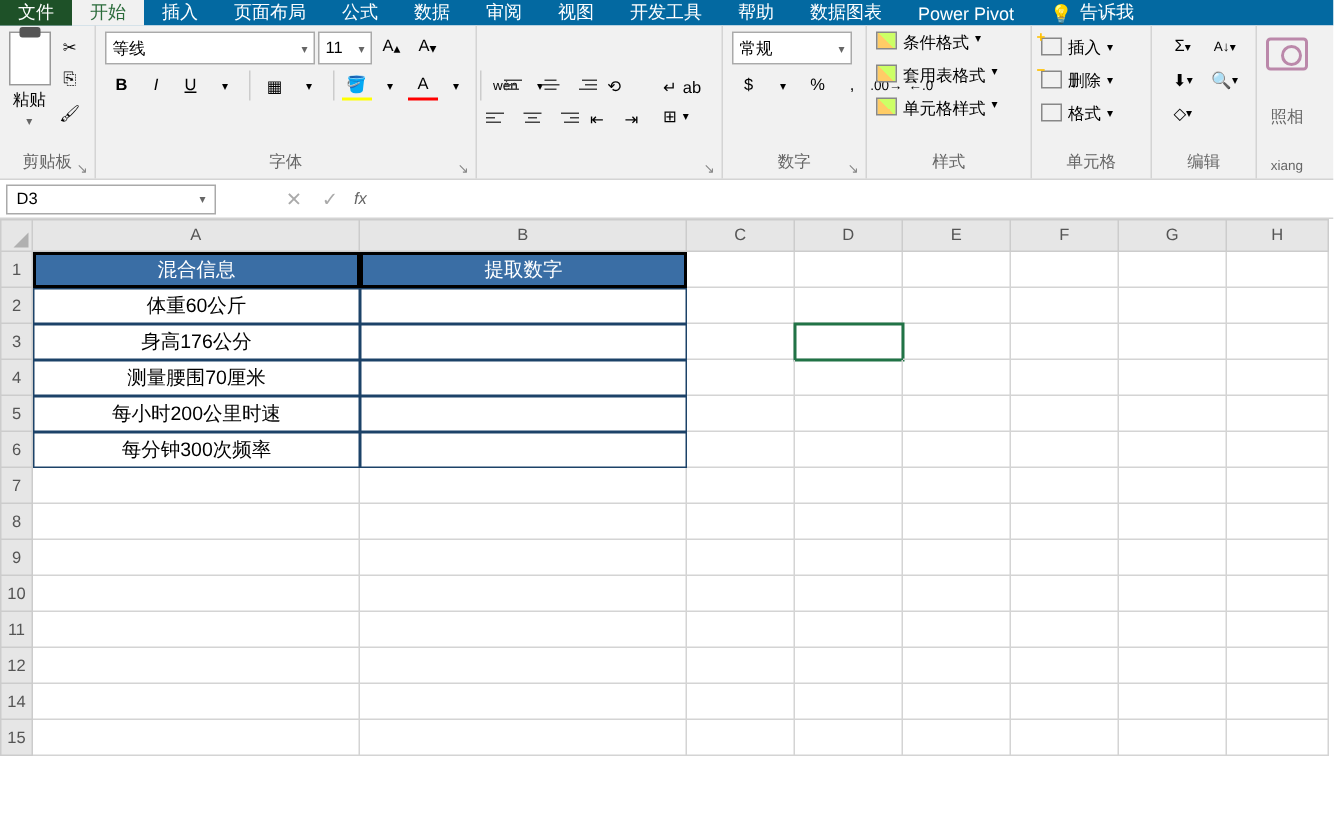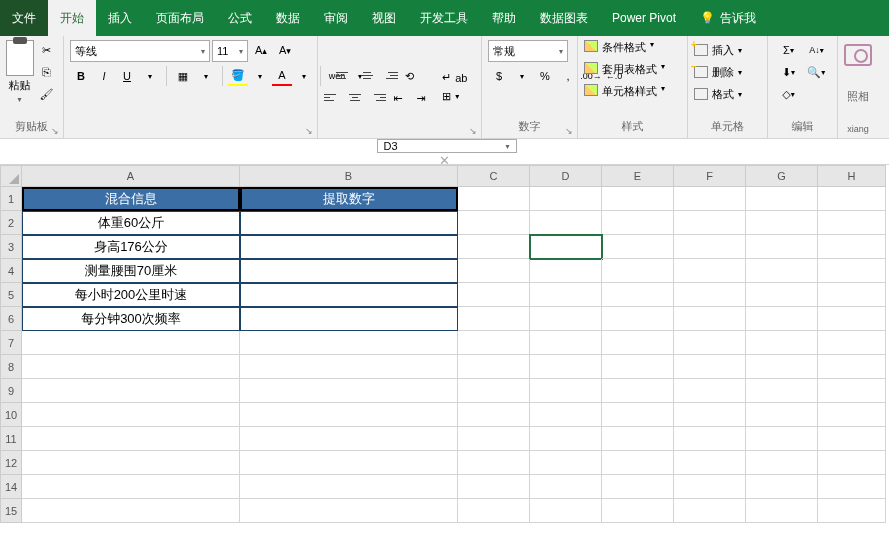--- a/index.html
+++ b/index.html
@@ -1,17 +1,17 @@
 <!DOCTYPE html>
 <html><head>
 <meta charset="utf-8">
 <style>
 * { margin:0; padding:0; box-sizing:border-box; font-family:"Microsoft YaHei",sans-serif; }
 body { background:#fff; font-size:12px; overflow:hidden; width:889px; height:546px; }
-.tabs { display:flex; background:#15803d; height:36px; align-items:center; color:#fff; }
+.tabs { display:flex; background:#0369a1; height:17px; align-items:center; color:#fff; }
 .tab { padding:0 12px; height:100%; display:flex; align-items:center; font-size:12px; cursor:pointer; }
 .tab.active { background:#f1f1f1; color:#2a6b3a; }
 .tab.file { background:#1e5128; }
 .tell { display:flex; align-items:center; gap:5px; margin-left:12px; }
 .ribbon { background:#f1f1f1; height:103px; display:flex; border-bottom:1px solid #d4d4d4; }
 .rgroup { border-right:1px solid #d4d4d4; padding:4px 6px; display:flex; flex-direction:column; justify-content:space-between; position:relative; }
 .rgroup-label { text-align:center; font-size:11px; color:#666; padding-top:2px; }
 .rgroup-body { flex:1; display:flex; align-items:center; gap:4px; }
 .launcher { position:absolute; bottom:2px; right:2px; width:10px; height:10px; font-size:9px; color:#888; }
 .paste-ic { width:28px; height:36px; background:#fff; border:1px solid #999; position:relative; }
@@ -37,21 +37,21 @@
 .style-item { display:flex; align-items:flex-start; gap:4px; font-size:11px; height:20px; }
 .style-ic { width:14px; height:12px; border:1px solid #888; background:linear-gradient(45deg,#fc6 50%,#cf6 50%); }
 .cell-item { display:flex; align-items:center; gap:4px; font-size:11px; height:20px; }
 .cell-ic { width:14px; height:12px; border:1px solid #888; position:relative; }
 .cell-ic.ins::before { content:"+"; position:absolute; top:-6px; left:-4px; color:#ffc000; font-weight:bold; font-size:10px; }
 .cell-ic.del::before { content:"−"; position:absolute; top:-6px; left:-4px; color:#ffc000; font-weight:bold; font-size:10px; }
 .edit-grid { display:grid; grid-template-columns:auto auto; gap:2px 6px; font-size:11px; }
 .camera-ic { width:28px; height:22px; border:2px solid #b8a; border-radius:3px; position:relative; margin:4px auto 0; }
 .camera-ic::before { content:""; position:absolute; top:3px; left:8px; width:10px; height:10px; border:2px solid #b8a; border-radius:50%; }
 
-.fbar { height:26px; display:flex; align-items:center; border-bottom:1px solid #d4d4d4; background:#fff;flex-direction:column; }
+.fbar { height:26px; display:flex; align-items:center; border-bottom:1px solid #d4d4d4; background:#fff; }
 .name-box { width:140px; height:20px; border:1px solid #aaa; margin-left:4px; display:flex; align-items:center; padding:0 6px; font-size:11px; }
 .nb-drop { margin-left:auto; font-size:8px; color:#666; }
 .fb-btn { width:24px; text-align:center; color:#aaa; font-size:13px; }
 .fx { font-style:italic; font-size:11px; color:#666; margin-left:4px; }
 .fb-input { flex:1; height:20px; border:none; padding:0 4px; }
 
 .grid-wrap { position:relative; }
 .corner { width:22px; height:22px; border:1px solid #ccc; background:#e6e6e6; position:relative; }
 .corner::after { content:""; position:absolute; right:2px; bottom:2px; border-style:solid; border-width:0 0 10px 10px; border-color:transparent transparent #b0b0b0 transparent; }
 .col-headers { display:flex; height:22px; }
@@ -134,20 +134,21 @@
         <div style="width:1px;background:#ccc;margin:0 4px"></div>
         <div class="ic-btn color-btn" style="border-bottom-color:#ffff00">🪣</div>
         <div class="ic-btn" style="font-size:8px">▾</div>
         <div class="ic-btn color-btn" style="border-bottom-color:#ff0000">A</div>
         <div class="ic-btn" style="font-size:8px">▾</div>
         <div style="width:1px;background:#ccc;margin:0 4px"></div>
         <div class="ic-btn ruby">wén</div>
         <div class="ic-btn" style="font-size:8px">▾</div>
       </div>
     </div>
+    <div class="rgroup-label">字体</div>
     <div class="launcher">↘</div>
   </div>
 
   <div class="rgroup" style="width:164px">
     <div class="rgroup-body">
       <div class="va">
         <div class="align-row">
           <div class="align-ic">
               <span style="width:12px"></span>
               <span style="width:8px"></span>

